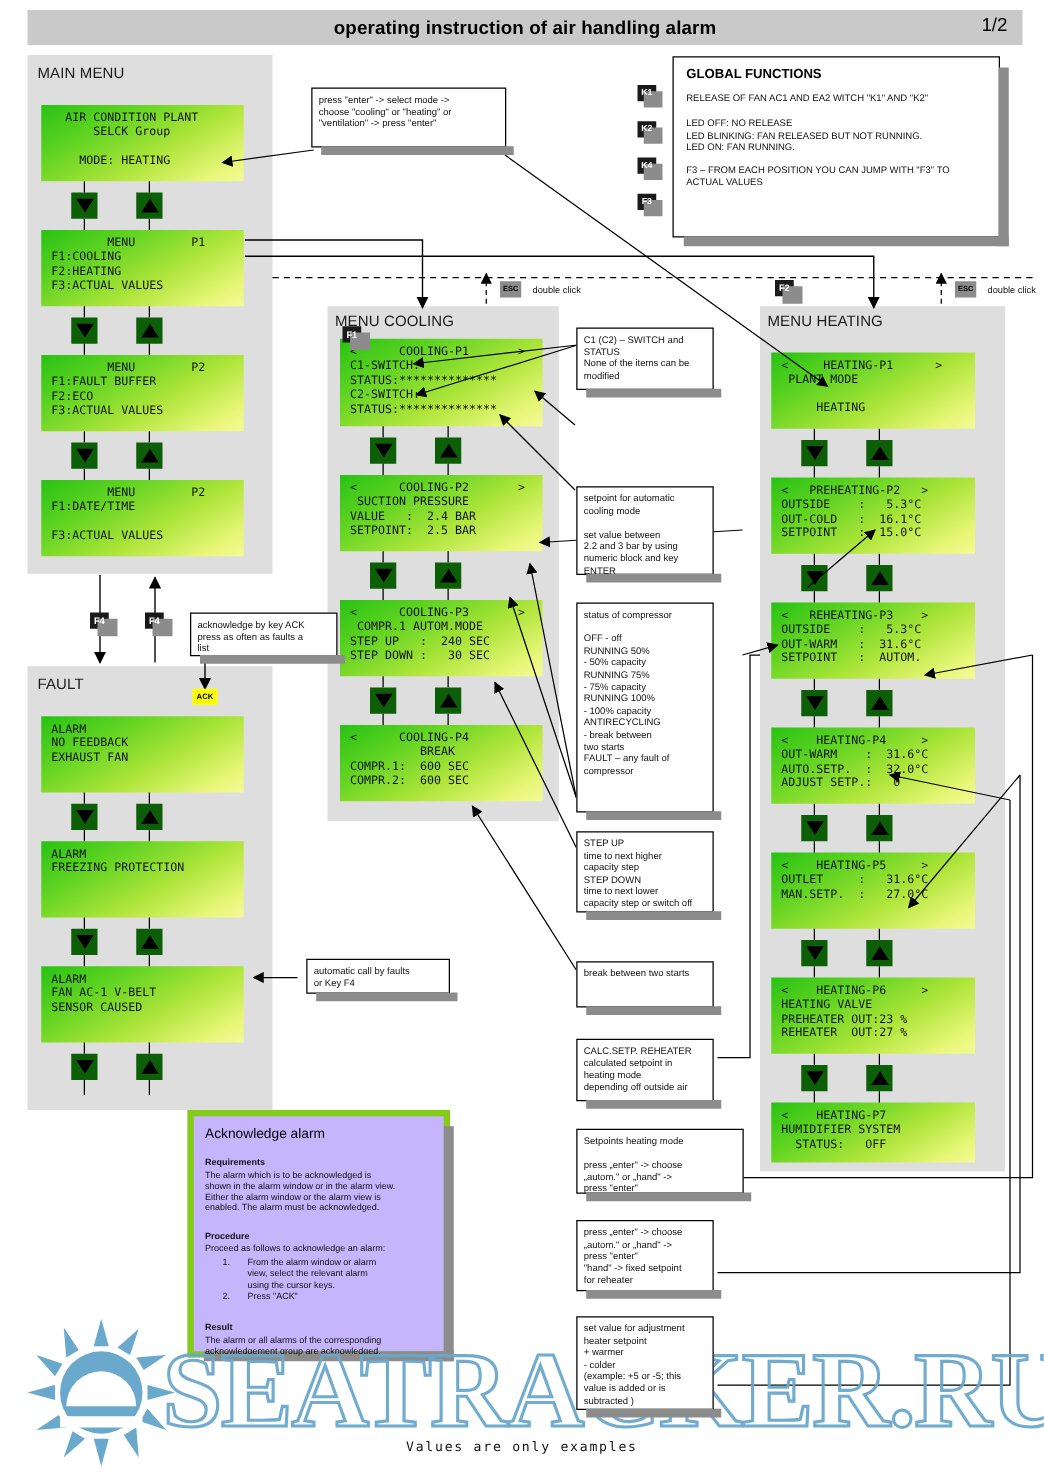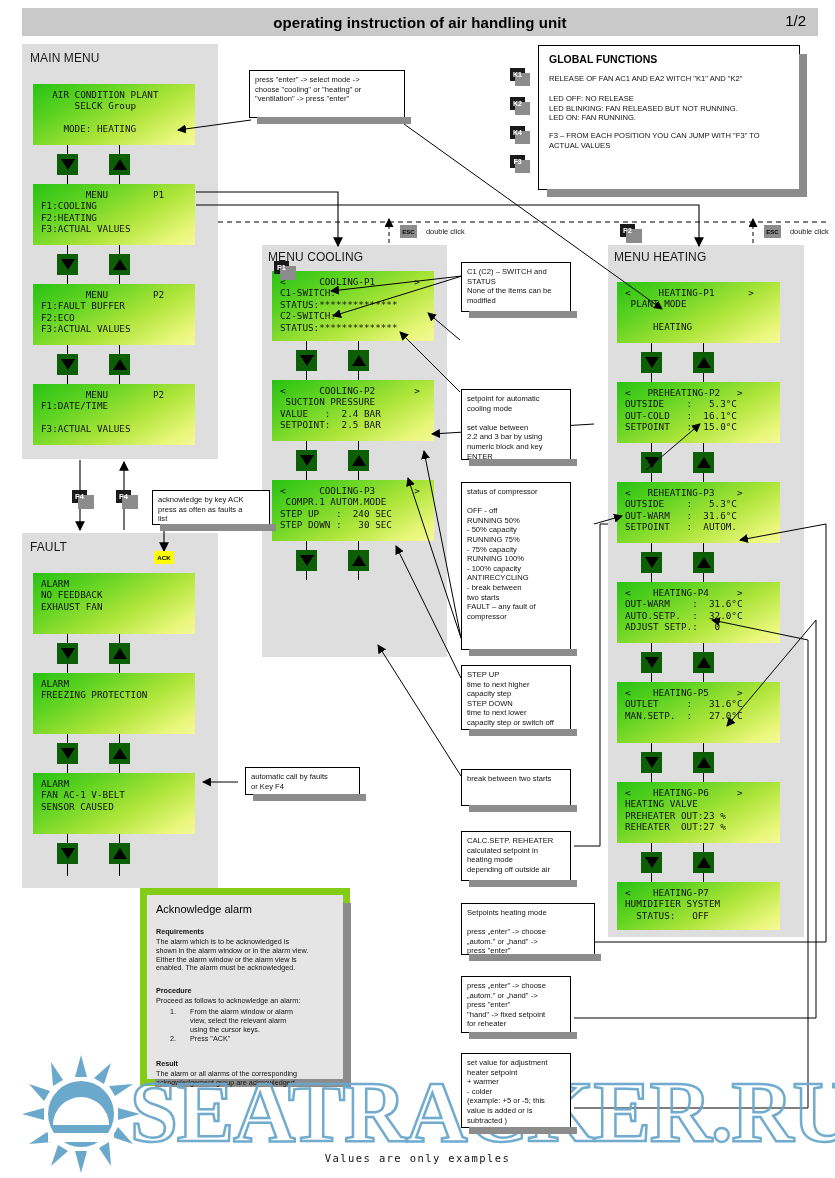--- a/index.html
+++ b/index.html
@@ -105,22 +105,22 @@
   }
   .ackkey {
     position:absolute; width:20px; height:13px; background:#ffff00; color:#000;
     font-size:6.2px; font-weight:bold; display:flex; align-items:center; justify-content:center;
     z-index:7;
   }
   .dclick { position:absolute; font-size:7.4px; color:#111; z-index:7; }
 
   
   .ackbox {
-    position:absolute; left:140px; top:888px; width:210px; height:198px;
-    background:#e5e5e5; border:7px solid #84cc16; z-index:8;
+    position:absolute; left:150px; top:888px; width:210px; height:198px;
+    background:#c4b5fd; border:5px solid #84cc16; z-index:8;
   }
   .ackbox::after { content:""; position:absolute; left:8px; top:100%; width:100%; height:8px; background:#8c8c8c; z-index:-1; }
   .ackbox .shadow-r { position:absolute; left:100%; top:8px; width:8px; height:100%; background:#8c8c8c; z-index:-1; }
   .ack-h1 { position:absolute; left:9px; top:8px; font-size:11px; color:#000; }
   .ack-sec { position:absolute; left:9px; font-size:7.2px; line-height:8.8px; color:#111; white-space:pre-line; width:196px; }
   .ack-steps { position:absolute; left:9px; font-size:7.2px; line-height:8.8px; color:#111; width:196px; }
   .ack-steps div { display:flex; }
   .ack-steps .n { width:34px; text-align:center; flex:none; }
 
   
@@ -144,21 +144,21 @@
     opacity:0.95;
   }
   .wm-sun { left:22px; top:1055px; width:118px; height:118px; }
 </style>
 </head>
 <body>
 
 <div id="root">
 
   <div class="titlebar">
-    <div class="ttl">operating instruction of air handling unit</div>
+    <div class="ttl">operating instruction of air handling alarm</div>
     <div class="pg">1/2</div>
   </div>
 
   <div class="panel" style="left:22px; top:44px; width:196px; height:415px;"></div>
   <div class="panel-title" style="left:30px; top:51px;">MAIN MENU</div>
 
   <div class="panel" style="left:22px; top:533px; width:196px; height:355px;"></div>
   <div class="panel-title" style="left:30px; top:540px;">FAULT</div>
 
   <div class="panel" style="left:262px; top:245px; width:185px; height:412px;"></div>
@@ -339,20 +339,24 @@
     <div class="navbtn down" style="left:24px; top:2px;">
         <i></i>
       </div>
     <div class="navbtn up" style="left:76px; top:2px;">
         <i></i>
       </div>
     <div class="navline" style="left:34px; top:23px; height:9px;"></div>
     <div class="navline" style="left:86px; top:23px; height:9px;"></div>
   </div>
 
+  <div class="lcd" style="left:272px; top:580px; width:162px; height:61px;">&lt;      COOLING-P4
+          BREAK
+COMPR.1:  600 SEC
+COMPR.2:  600 SEC</div>
 
   <div class="lcd" style="left:617px; top:282px; width:163px; height:61px;">&lt;     HEATING-P1      &gt;
  PLANT MODE
 
      HEATING</div>
 
   <div class="navpair" style="left:617px; top:350px;">
     <div class="navline" style="left:34px; top:-7px; height:9px;"></div>
     <div class="navline" style="left:86px; top:-7px; height:9px;"></div>
     <div class="navbtn down" style="left:24px; top:2px;">

